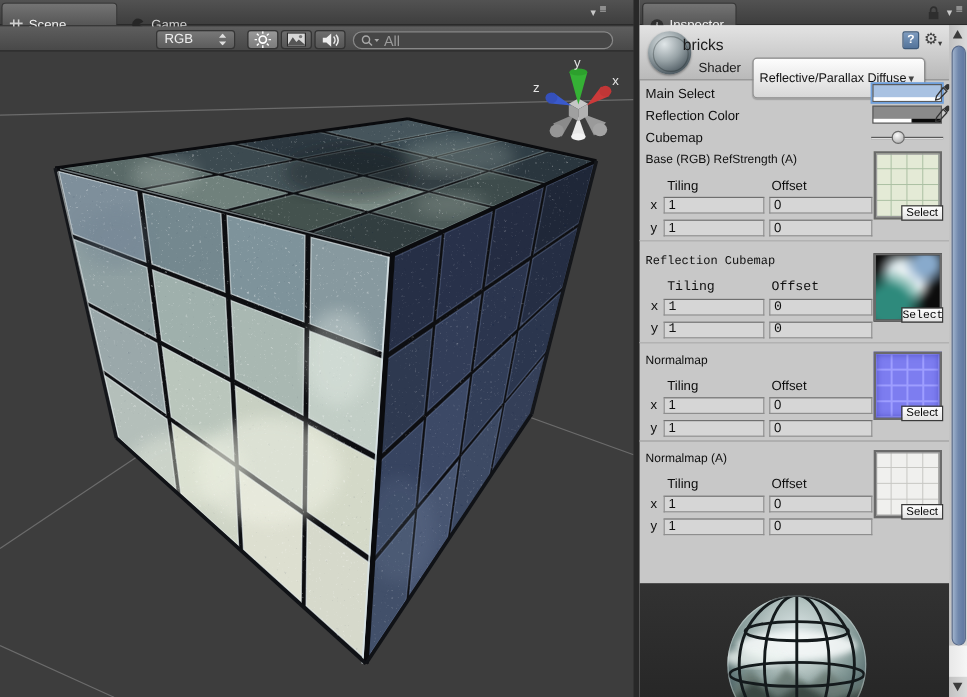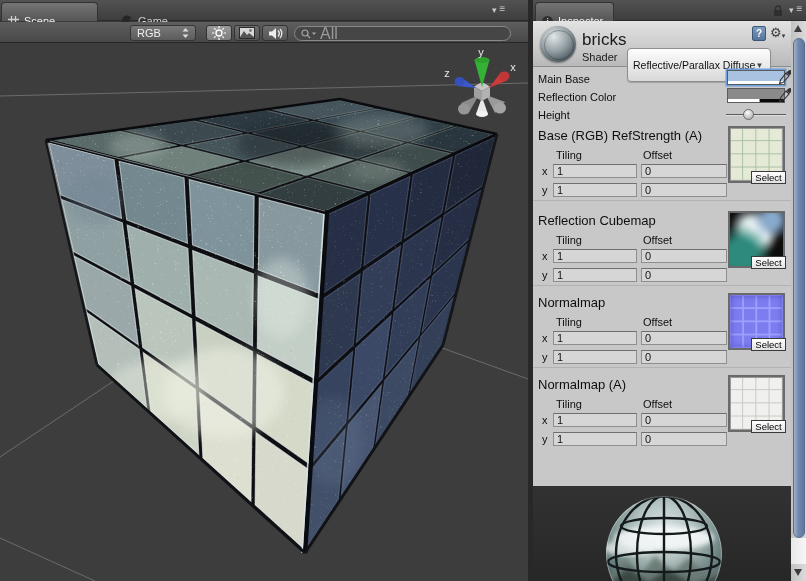--- a/index.html
+++ b/index.html
@@ -10,41 +10,41 @@
 .tabbar{position:absolute;left:0;top:0;right:0;height:21px;background:linear-gradient(#525252,#3e3e3e);border-bottom:1px solid #2a2a2a}
 .tab{position:absolute;top:2px;height:19px;display:flex;align-items:center;padding:18px 10px 0 6px;font-size:11px;color:#e8e8e8;border-radius:4px 4px 0 0}
 .tab.active{background:linear-gradient(#747474,#565656);border:1px solid #333;border-bottom:none;color:#f0f0f0}
 .tab.plain{color:#cfcfcf}
 .tabicon{margin-right:5px;display:inline-flex}
 .menu-glyphs{position:absolute;top:5px;display:flex;gap:3px;color:#c8c8c8;font-size:9px;line-height:10px}
 #toolbar{position:absolute;left:0;top:22px;width:528px;height:21px;background:linear-gradient(#5e5e5e,#484848);border-bottom:1px solid #262626}
 .dd{position:absolute;top:3px;height:16px;background:linear-gradient(#787878,#5c5c5c);border:1px solid #353535;border-radius:3px;color:#eee;font-size:11px;display:flex;align-items:center;padding:0 6px;justify-content:space-between}
 .tbtn{position:absolute;top:3px;height:16px;width:26px;background:linear-gradient(#6e6e6e,#555);border:1px solid #333;border-radius:3px;display:flex;align-items:center;justify-content:center}
 .tbtn.active{background:linear-gradient(#9a9a9a,#7c7c7c)}
-#search{position:absolute;top:4px;left:294px;width:217px;height:15px;border:1px solid #888;border-radius:8px;background:#464646;display:flex;align-items:center;padding:0 6px;font-size:16px;color:#9b9b9b}
+#search{position:absolute;top:4px;left:294px;width:217px;height:15px;border:1px solid #888;border-radius:8px;background:#464646;display:flex;align-items:center;padding:0 6px;font-size:12px;color:#9b9b9b}
 #viewport{position:absolute;left:0;top:43px;width:528px;height:538px;background:#3d3d3d}
 #inspector{position:absolute;left:533px;top:0;width:273px;height:581px;background:#c8c8c8}
 .itab-icon{width:11px;height:11px;border-radius:50%;background:#2f2f2f;color:#ddd;font-size:8px;font-weight:bold;display:flex;align-items:center;justify-content:center;margin-right:5px;font-family:"Liberation Serif",serif}
 #mat-header{position:absolute;left:0;top:21px;width:258px;height:46px;background:linear-gradient(#e3e3e3,#b9b9b9);border-bottom:1px solid #8e8e8e}
 #mat-thumb{position:absolute;left:7px;top:5px;width:36px;height:36px;border-radius:50%;background:radial-gradient(circle at 38% 30%,#e0e6e8,#97a2a6 42%,#57636a 72%,#2f383e);box-shadow:0 1px 2px rgba(0,0,0,.4)}
 #mat-thumb:after{content:"";position:absolute;left:4px;top:4px;width:28px;height:28px;border-radius:50%;border:1px solid rgba(20,30,30,.3)}
-#mat-name{position:absolute;left:49px;top:9px;font-size:17px;color:#1a1a1a}
+#mat-name{position:absolute;left:36px;top:9px;font-size:13px;color:#1a1a1a}
 #shader-label{position:absolute;left:49px;top:30px;font-size:11px;color:#1a1a1a}
 #shader-dd{position:absolute;left:94px;top:27px;width:144px;height:17px;border:1px solid #8e8e8e;border-radius:4px;background:linear-gradient(#fdfdfd,#d8d8d8);font-size:10.5px;color:#111;display:flex;align-items:center;padding:16px 5px;box-shadow:0 1px 1px rgba(0,0,0,.2)}
 #help-icon{position:absolute;left:219px;top:5px;width:14px;height:15px;background:linear-gradient(#7e9cc0,#54749a);border:1px solid #3c5878;border-radius:2px;color:#fff;font-size:10px;font-weight:bold;display:flex;align-items:center;justify-content:center}
 #gear-icon{position:absolute;left:237px;top:4px;font-size:13px;color:#3c3c3c}
 #gear-icon:after{content:"▾";font-size:7px;vertical-align:bottom;color:#3c3c3c}
 .plabel{position:absolute;left:5px;font-size:11px;color:#0e0e0e}
 .swatch{position:absolute;left:194px;width:58px;height:15px;border:1px solid #5c5c5c}
 .swatch .alpha{position:absolute;left:0;bottom:0;width:100%;height:3px}
 .eyedrop{position:absolute;left:246px;width:14px;height:16px}
 #hslider-track{position:absolute;left:193px;top:114px;width:60px;height:2px;background:#5a5a5a;border-bottom:1px solid #dedede}
 #hslider-thumb{position:absolute;left:210px;top:109px;width:11px;height:11px;border-radius:50%;background:radial-gradient(circle at 40% 30%,#fafafa,#c2c2c2 65%,#9a9a9a);border:1px solid #6a6a6a}
 .sep{position:absolute;left:0;width:258px;height:1px;background:#9c9c9c;border-top:1px solid #b2b2b2}
-.map-label{position:absolute;left:5px;top:0;font-size:13px;color:#0e0e0e}
+.map-label{position:absolute;left:5px;top:0;font-size:10px;color:#0e0e0e}
 .col-label{position:absolute;font-size:11px;color:#0e0e0e}
 .axisl{position:absolute;font-size:11px;color:#0e0e0e}
 .fld{position:absolute;height:14px;background:#d6d6d6;border:1px solid #8e8e8e;border-top-color:#6f6f6f;font-size:11px;color:#111;padding:0 0 0 3px;line-height:12px}
 .mthumb{position:absolute;left:195px;top:-2px;width:57px;height:57px;border:2px solid #6a6a6a;box-shadow:inset 0 0 0 1px #9a9a9a}
 .selbtn{position:absolute;left:218px;top:43px;width:35px;height:13px;background:linear-gradient(#fff,#e2e2e2);border:1px solid #3a3a3a;font-size:9.5px;color:#000;text-align:center;line-height:11px}
 .grid-green{background-color:#e4ead6;background-image:linear-gradient(#aabfa2 1px,transparent 1px),linear-gradient(90deg,#aabfa2 1px,transparent 1px);background-size:13.2px 13.2px;background-position:-1px -1px}
 .grid-normal{background-color:#7d7df0;background-image:linear-gradient(#9e9eff 2px,transparent 2px),linear-gradient(90deg,#9e9eff 2px,transparent 2px);background-size:13.2px 13.2px;background-position:-1px -1px;box-shadow:inset 0 0 6px rgba(40,40,160,.6)}
 .grid-height{background-color:#f0f0ee;background-image:linear-gradient(#c6c6c2 1px,transparent 1px),linear-gradient(90deg,#c6c6c2 1px,transparent 1px);background-size:13.2px 13.2px;background-position:-1px -1px}
 .cubemapbg{background:#0a0a0a;overflow:hidden}
 .cubemapbg .blob{position:absolute;left:-4px;top:-4px;width:61px;height:61px;filter:blur(2px);
@@ -69,21 +69,21 @@
   <div id="scene-panel">
     <div class="tabbar">
       <div class="tab active" style="left:1px;width:97px">
         <span class="tabicon">
           <svg width="11" height="11">
               <path d="M3.5 0v11M7.5 0v11M0 3.5h11M0 7.5h11" stroke="#cfcfcf" stroke-width="1.3"></path>
             </svg>
         </span>
         <span>Scene</span>
       </div>
-      <div class="tab plain" style="left:116px">
+      <div class="tab plain" style="left:104px">
         <span class="tabicon">
           <svg width="11" height="11">
               <path d="M9.5 3.2 A5 5 0 1 0 9.5 7.8 L5.5 5.5 Z" fill="#262626"></path>
             </svg>
         </span>
         <span>Game</span>
       </div>
       <div class="menu-glyphs" style="left:492px">
           <span>▾</span>
           <span style="font-size:10px;margin-top:-1px">≡</span>
@@ -290,59 +290,59 @@
       <div id="shader-label">Shader</div>
       <div id="shader-dd">
         <span>Reflective/Parallax Diffuse</span>
         <span style="color:#444;font-size:8px">▼</span>
       </div>
       <div id="help-icon">?</div>
       <div id="gear-icon">⚙</div>
     </div>
 
     <div id="props">
-      <div class="plabel" style="top:73px">Main Base</div>
+      <div class="plabel" style="top:73px">Main Select</div>
       <div class="swatch" id="main-swatch" style="top:70px;background:#a9c2e2;box-shadow:0 0 0 1.5px #6fa0dc">
           <div class="alpha" style="background:#fff"></div>
         </div>
       <svg class="eyedrop" style="top:69px" viewBox="0 0 14 16">
           <path d="M12.5 1.5c1 1 .8 2.2 0 3l-2 2-3-3 2-2c.8-.8 2-.8 3 0Z" fill="#333"></path>
           <path d="M7 4l3 3-6 6.5-3.4.9.9-3.4Z" fill="none" stroke="#333" stroke-width="1.1"></path>
         </svg>
 
       <div class="plabel" style="top:91px">Reflection Color</div>
       <div class="swatch" style="top:88px;background:#8a8a8a">
           <div class="alpha" style="background:linear-gradient(90deg,#fff 0 55%,#0a0a0a 58%)"></div>
         </div>
       <svg class="eyedrop" style="top:87px" viewBox="0 0 14 16">
           <path d="M12.5 1.5c1 1 .8 2.2 0 3l-2 2-3-3 2-2c.8-.8 2-.8 3 0Z" fill="#333"></path>
           <path d="M7 4l3 3-6 6.5-3.4.9.9-3.4Z" fill="none" stroke="#333" stroke-width="1.1"></path>
         </svg>
 
-      <div class="plabel" style="top:109px">Height</div>
+      <div class="plabel" style="top:109px">Cubemap</div>
       <div id="hslider-track"></div>
       <div id="hslider-thumb"></div>
     </div>
 
     <div id="maps">
         <div style="position: absolute; left: 0px; top: 128px; width: 258px; height: 78px;">
           <div class="map-label" style="">Base (RGB) RefStrength (A)</div>
           <div class="col-label" style="left: 23px; top: 21px;">Tiling</div>
           <div class="col-label" style="left: 110px; top: 21px;">Offset</div>
           <div class="axisl" style="left: 9px; top: 37px;">x</div>
           <div class="axisl" style="left: 9px; top: 56px;">y</div>
           <div class="fld" style="left: 20px; top: 36px; width: 84px;">1</div>
           <div class="fld" style="left: 108px; top: 36px; width: 86px;">0</div>
           <div class="fld" style="left: 20px; top: 55px; width: 84px;">1</div>
           <div class="fld" style="left: 108px; top: 55px; width: 86px;">0</div>
           <div class="mthumb grid-green" style=""></div>
           <div class="selbtn" style="">Select</div>
         </div>
         <div class="sep" style="top: 200px;"></div>
-        <div style="position: absolute; left: 0px; top: 213px; width: 258px; height: 78px;">
+        <div style="position: absolute; left: 0px; top: 213px; width: 258px; height: 78px; font-family: Liberation Mono, monospace;">
           <div class="map-label" style="">Reflection Cubemap</div>
           <div class="col-label" style="left: 23px; top: 21px;">Tiling</div>
           <div class="col-label" style="left: 110px; top: 21px;">Offset</div>
           <div class="axisl" style="left: 9px; top: 37px;">x</div>
           <div class="axisl" style="left: 9px; top: 56px;">y</div>
           <div class="fld" style="left: 20px; top: 36px; width: 84px;">1</div>
           <div class="fld" style="left: 108px; top: 36px; width: 86px;">0</div>
           <div class="fld" style="left: 20px; top: 55px; width: 84px;">1</div>
           <div class="fld" style="left: 108px; top: 55px; width: 86px;">0</div>
           <div class="mthumb cubemapbg" style="">

